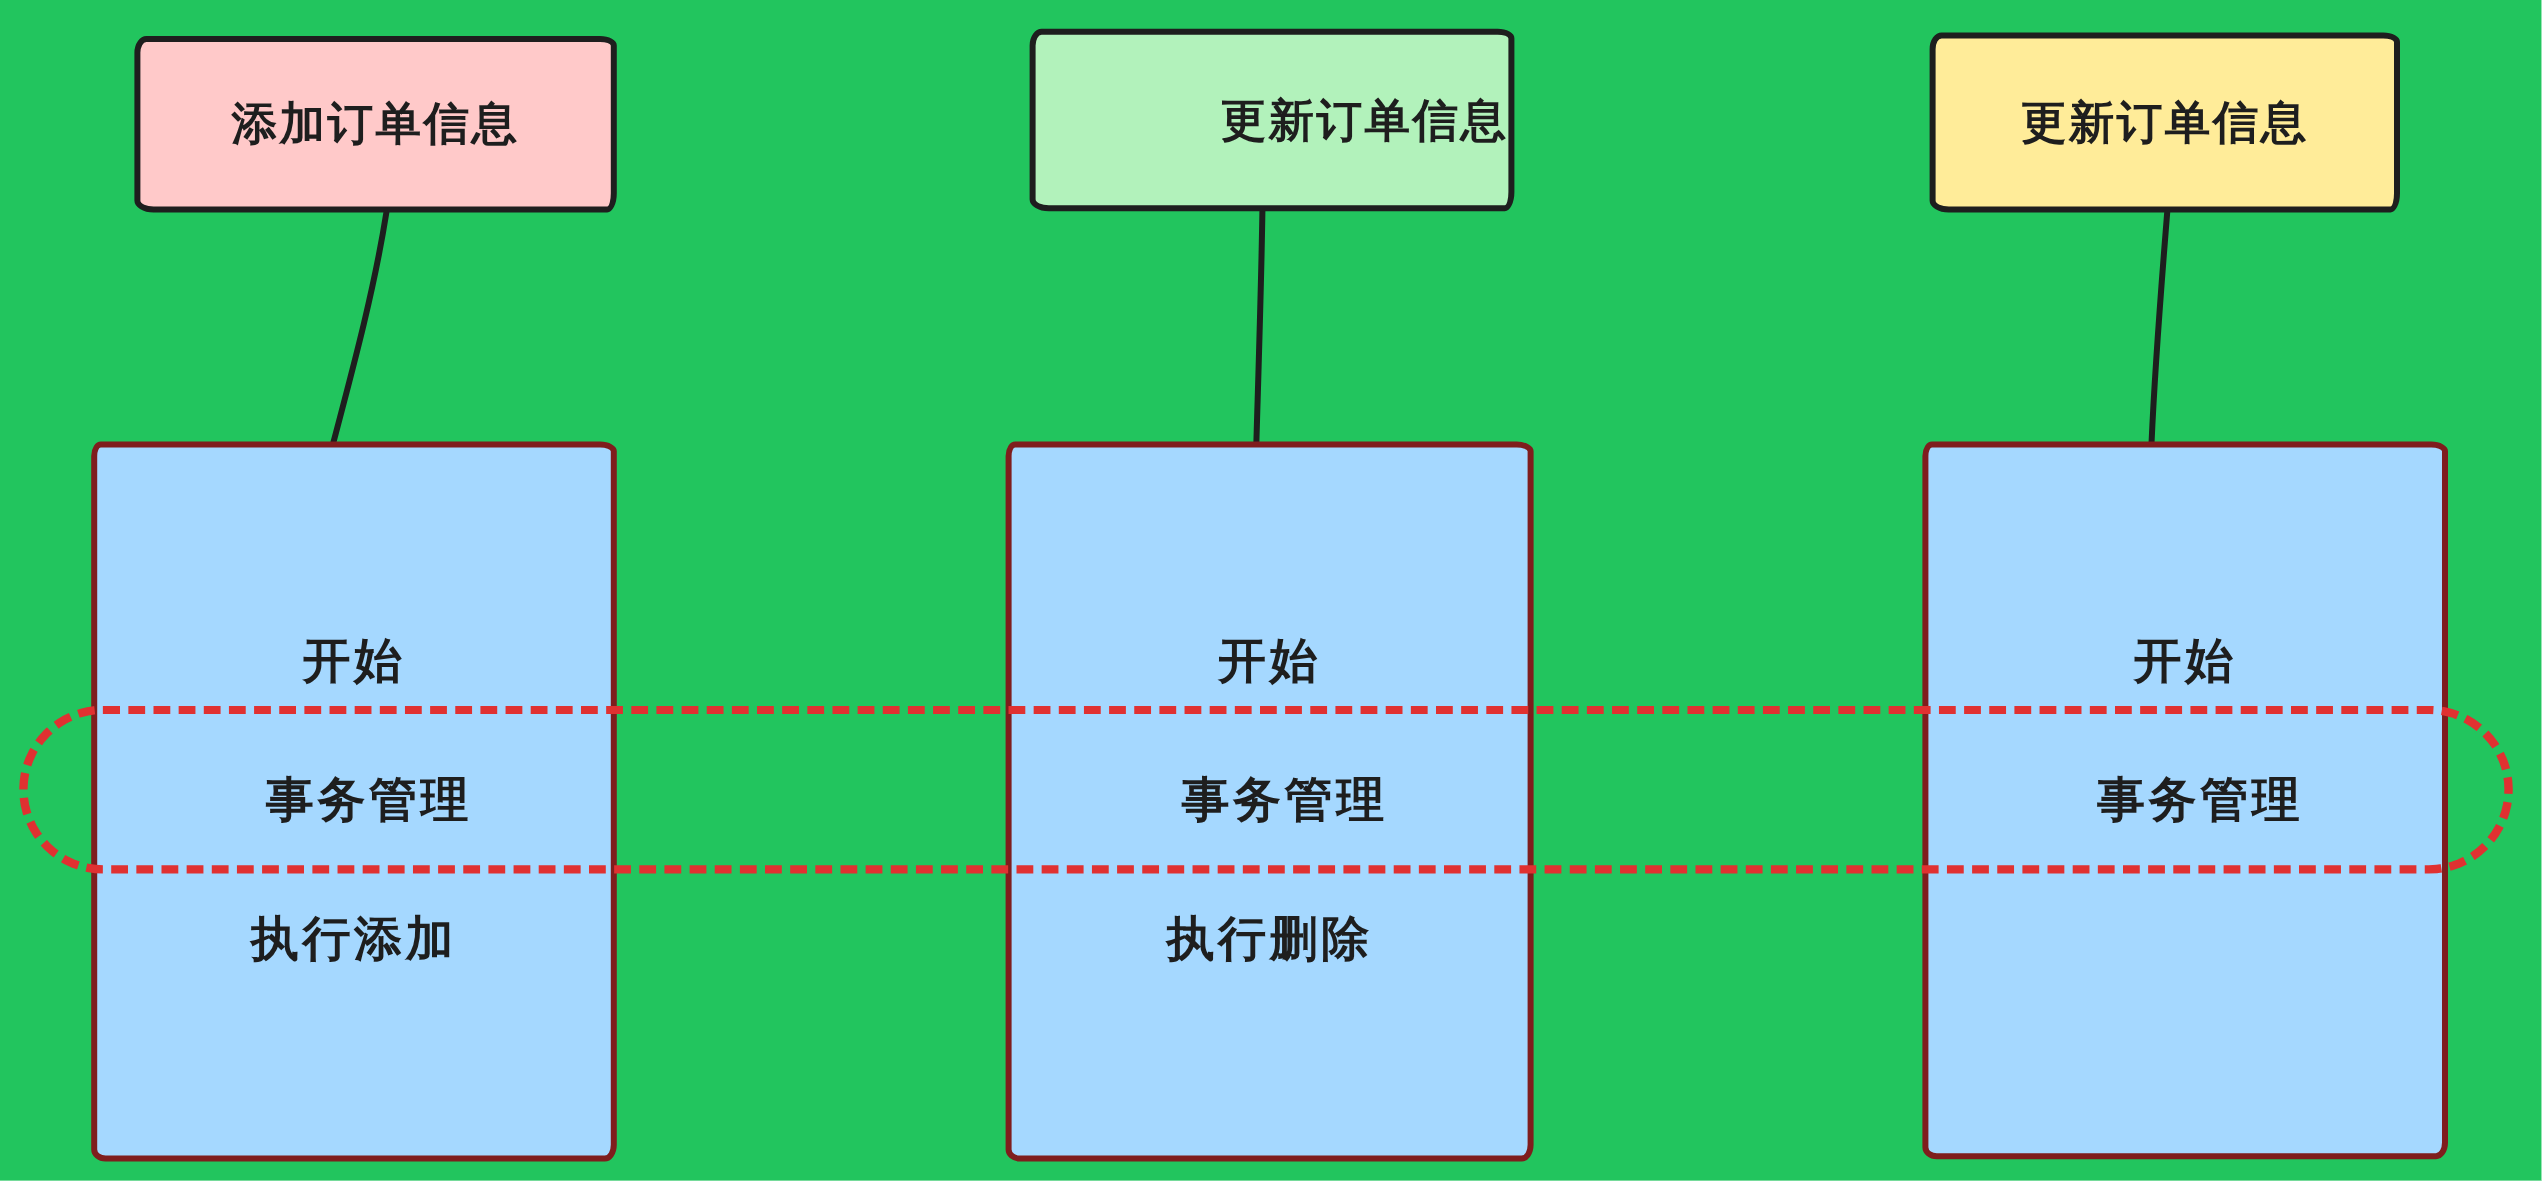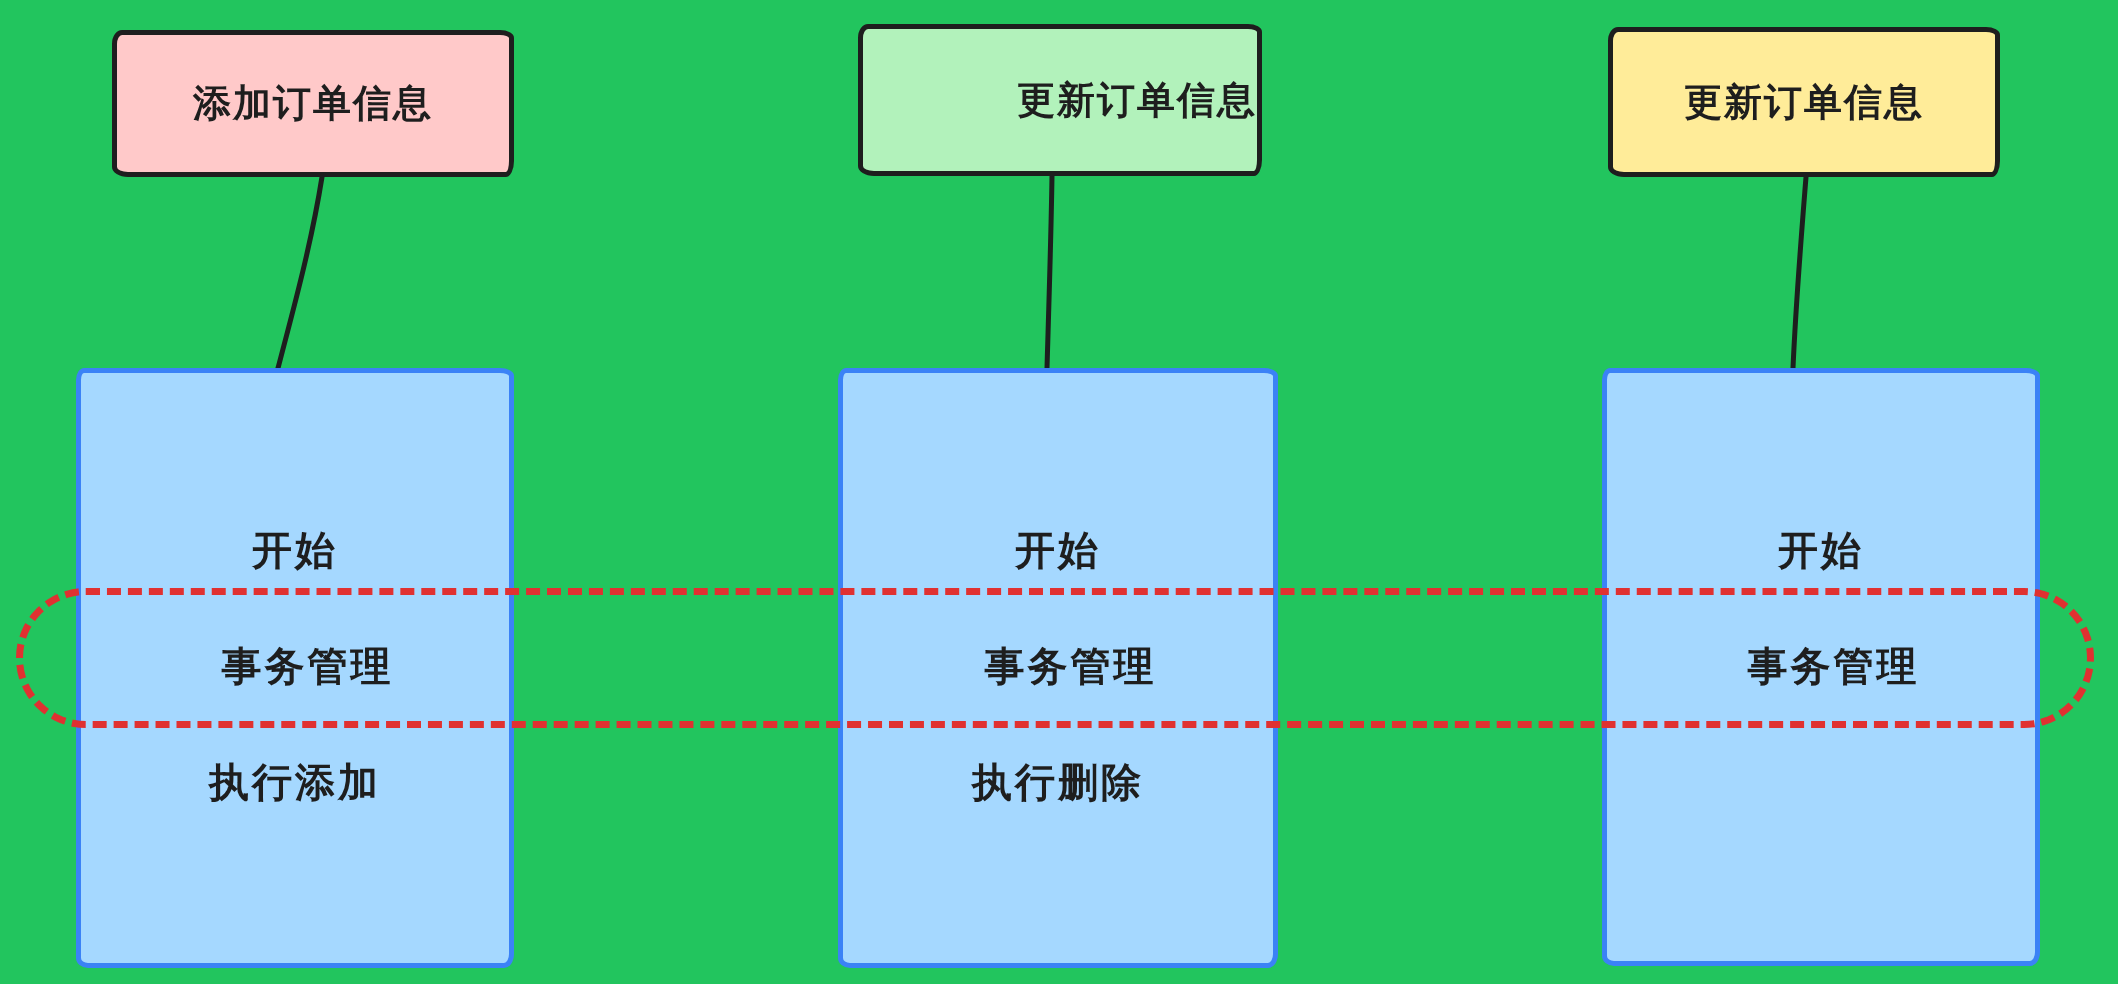--- a/index.html
+++ b/index.html
@@ -36,21 +36,21 @@
     letter-spacing: 2px;
     z-index: 2;
     box-sizing: border-box;
   }
   .header-add    { left: 112px;  top: 30px; width: 402px; height: 147px; }
   .header-update { left: 858px;  top: 24px; width: 404px; height: 152px; }
   .header-delete { left: 1608px; top: 27px; width: 392px; height: 150px; }
 
   .flow-box {
     position: absolute;
-    border: 5px solid #3b82f6;
+    border: 5px solid #7f1d1d;
     border-radius: 8px 14px 10px 12px / 12px 8px 14px 10px;
     z-index: 2;
     box-sizing: border-box;
   }
   .flow-add    { left: 76px;   top: 368px; width: 438px; height: 600px; }
   .flow-update { left: 838px;  top: 368px; width: 440px; height: 600px; }
   .flow-delete { left: 1602px; top: 368px; width: 438px; height: 598px; }
 
   .flow-row {
     position: absolute;

